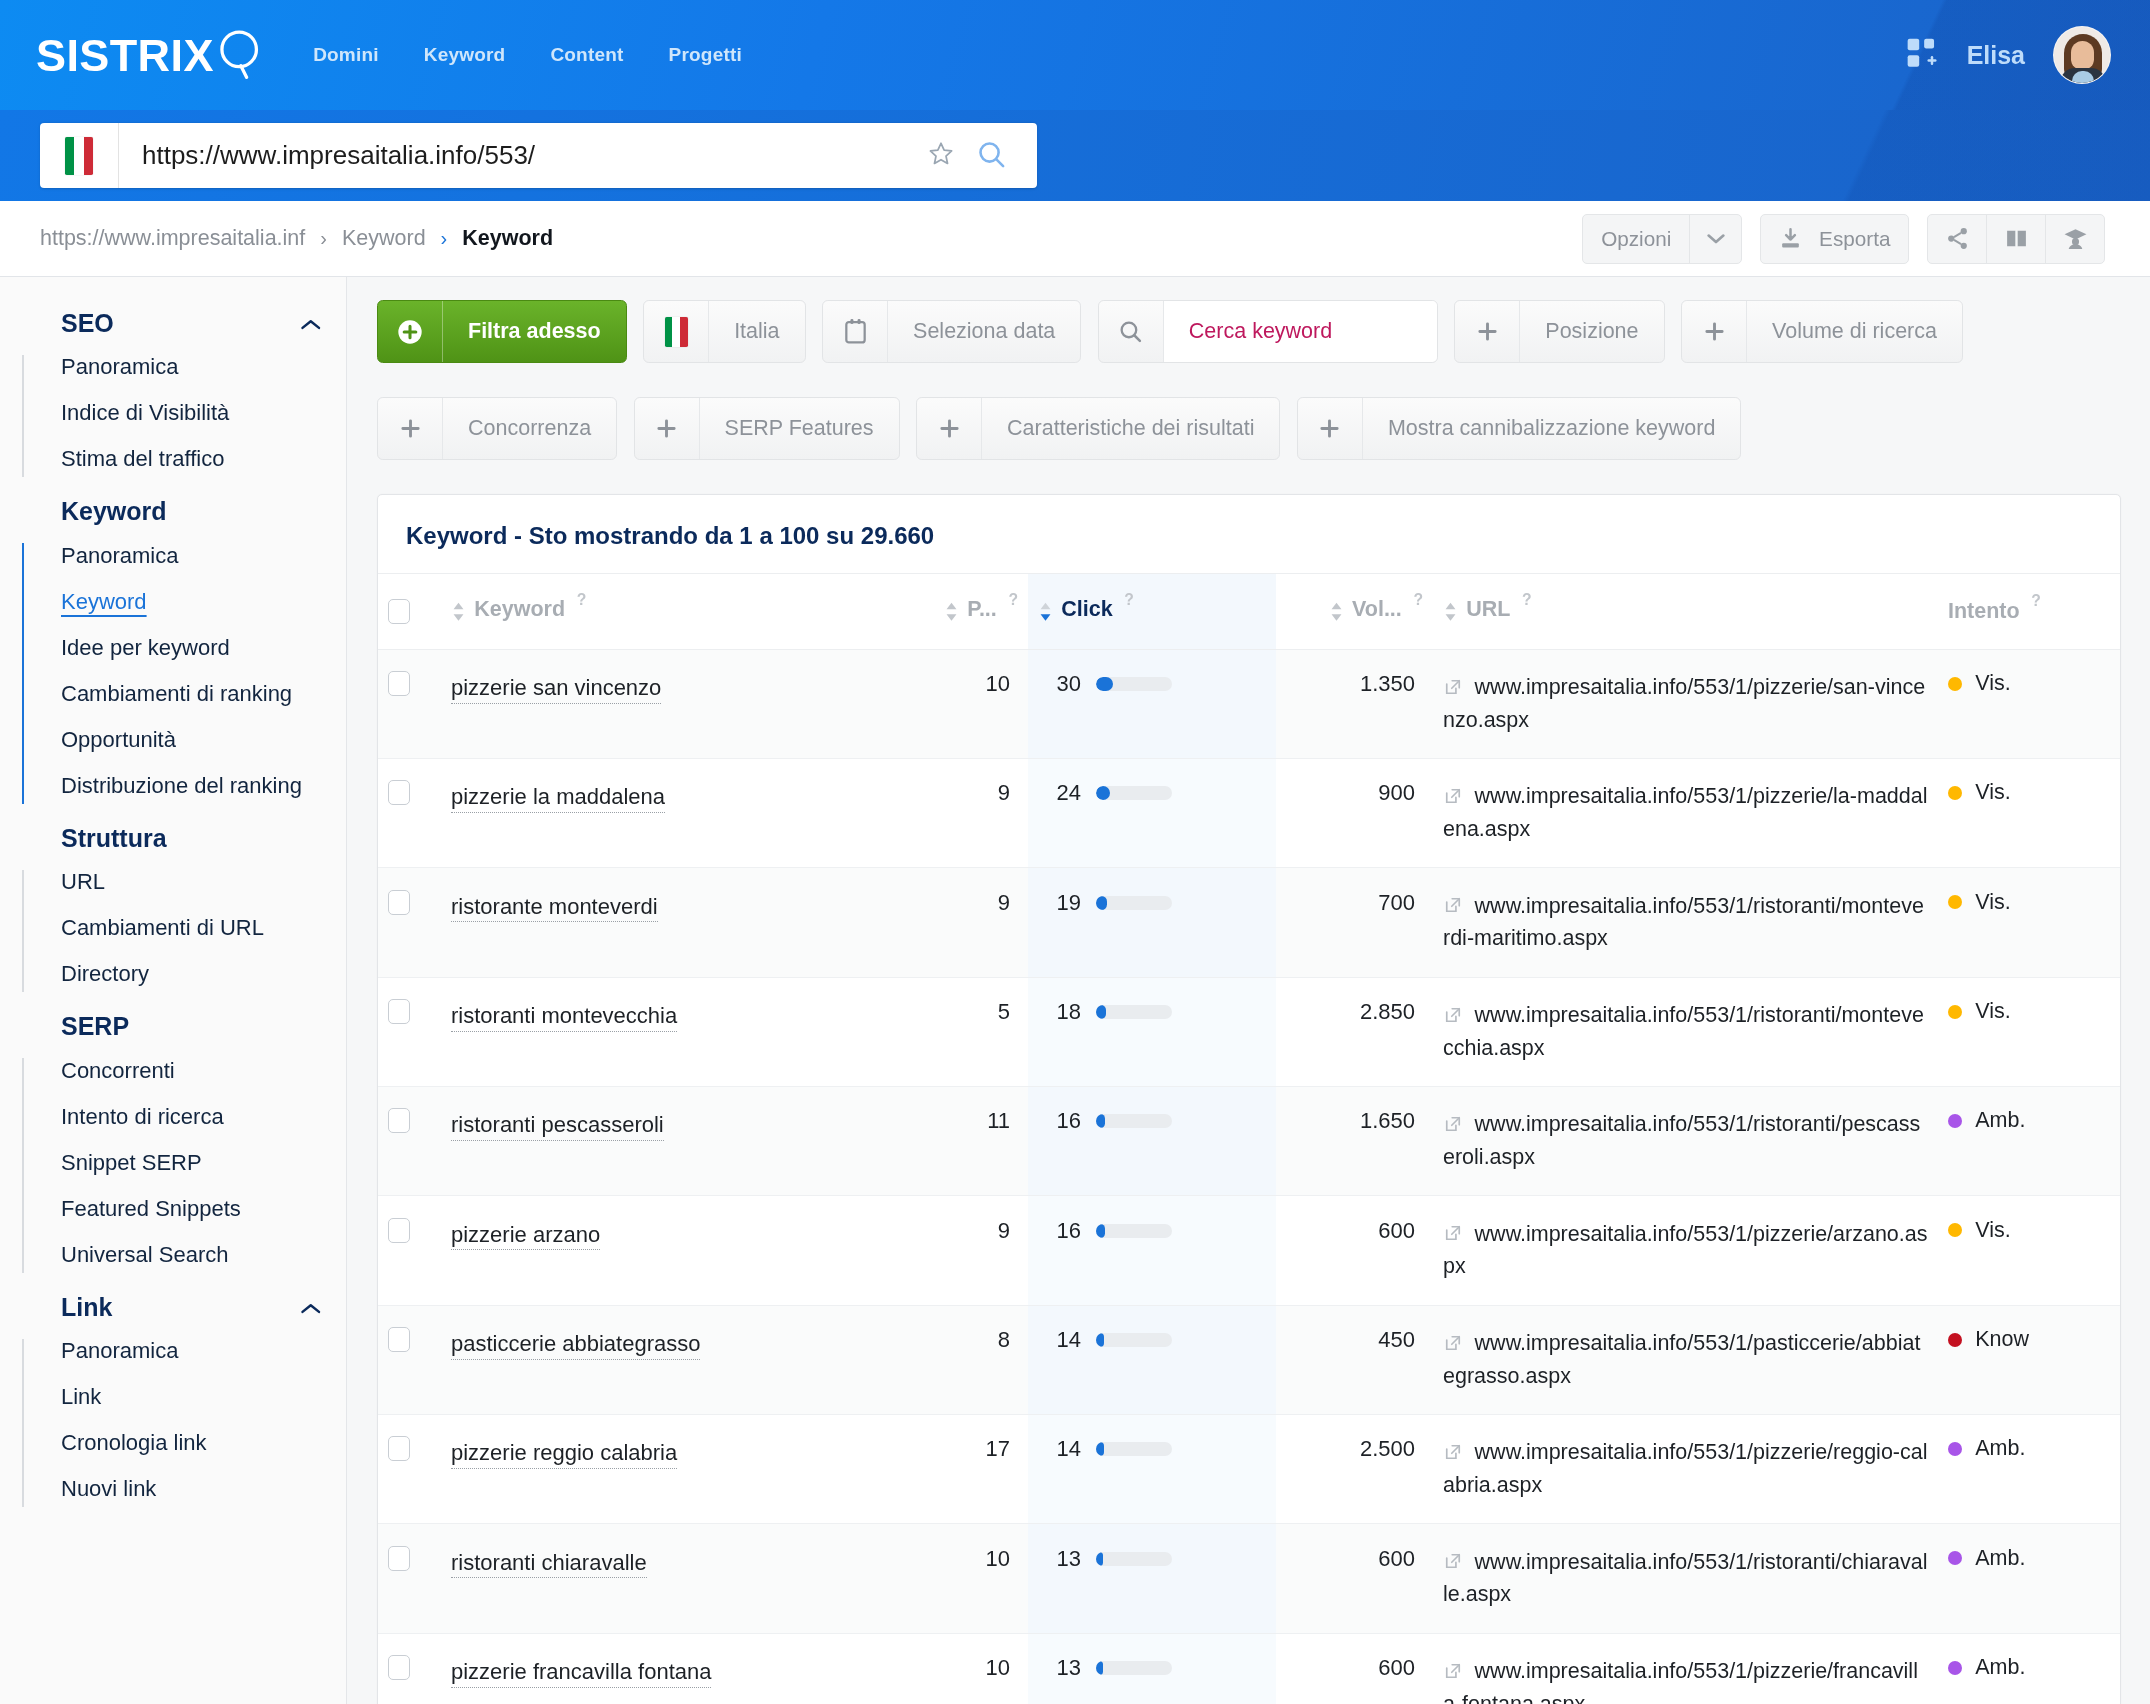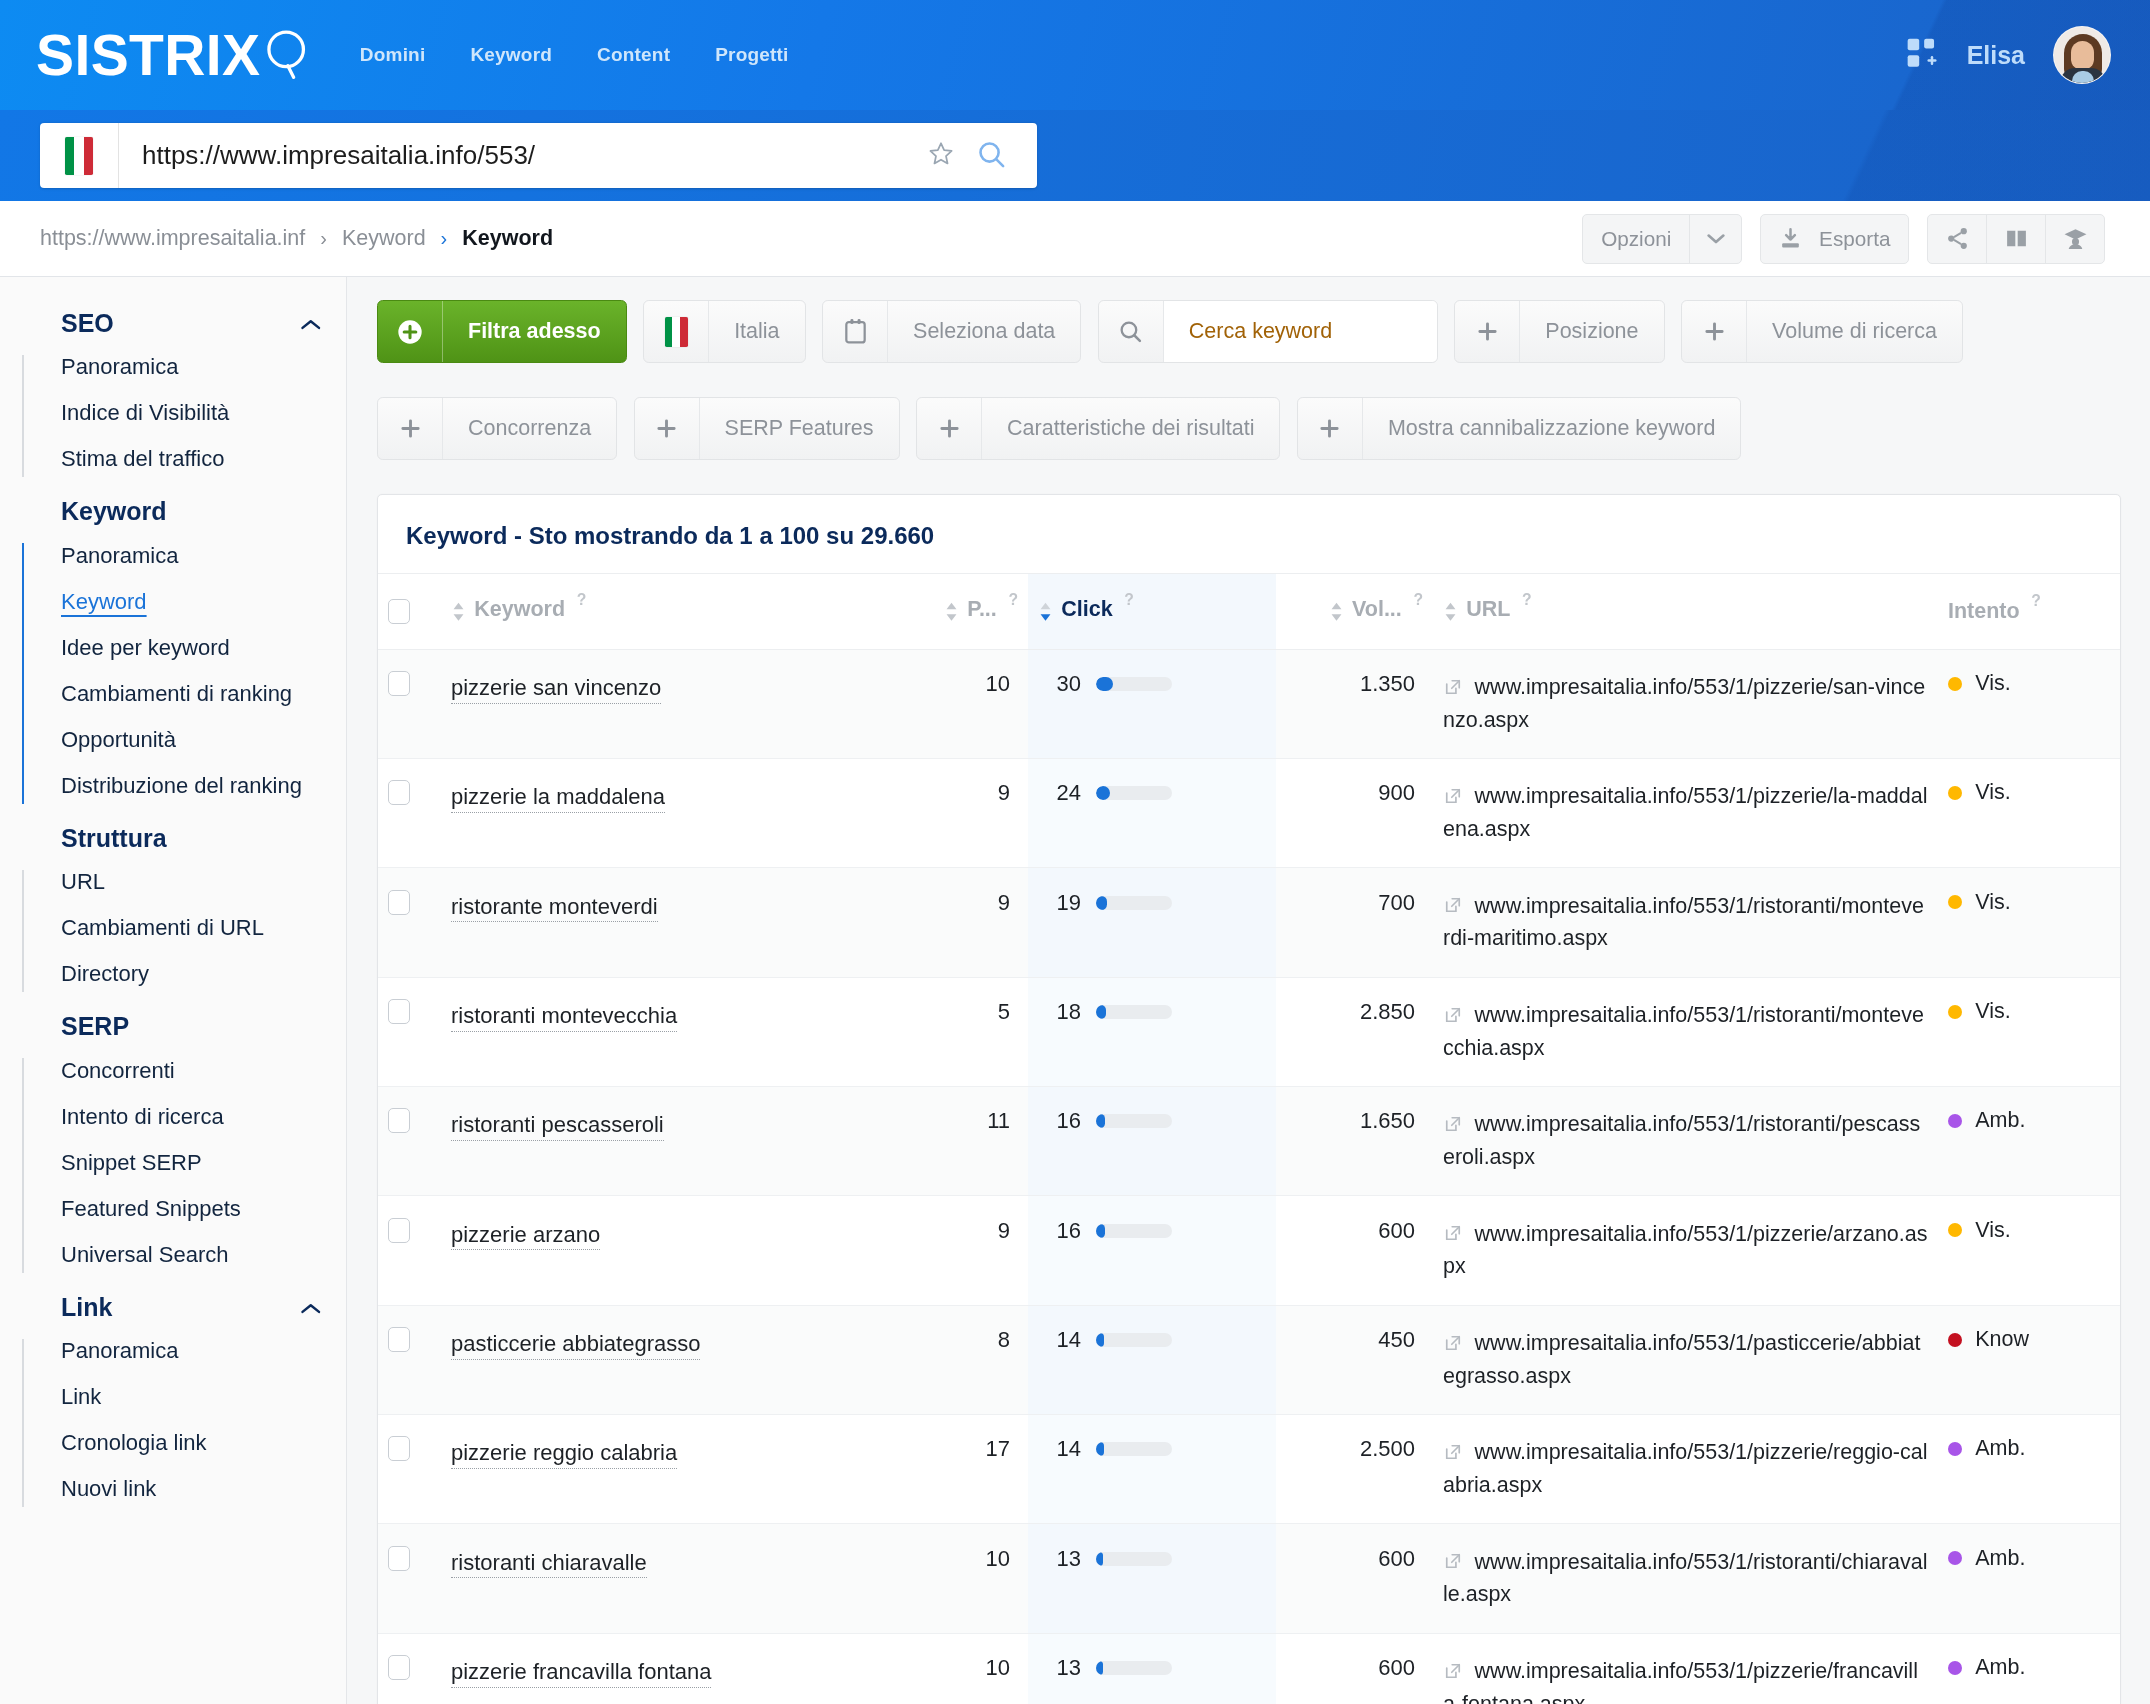--- a/index.html
+++ b/index.html
@@ -19,21 +19,21 @@
     overflow: hidden;
   }
   .topbar::after {
     content: ""; position: absolute; top: 0; right: 0;
     width: 430px; height: 100%;
     background: linear-gradient(115deg, rgba(255,255,255,0) 46%, rgba(10,60,150,0.22) 47%);
     pointer-events: none;
   }
   .logo-wrap { display: flex; align-items: center; margin-left: 36px; }
   .logo-text {
-    color: #fff; font-size: 57px; font-weight: 700;
+    color: #fff; font-size: 45px; font-weight: 700;
     letter-spacing: 0.4px; line-height: 1;
   }
   .logo-mag { margin-left: 3.3px; display: block; }
   .mainnav { display: flex; align-items: center; margin-left: 50px; gap: 45px; }
   .mainnav a {
     color: #cfe6fb; font-size: 19px; font-weight: 700;
     text-decoration: none; letter-spacing: 0.2px;
   }
   .top-right {
     position: absolute; right: 40px; top: 0; height: 110px;
@@ -169,21 +169,21 @@
     width: 65px; height: 100%; display: flex; align-items: center;
     justify-content: center; border-right: 0.8px solid #e6e8ea;
   }
   .fbtn .tx { padding: 0 25px; white-space: nowrap; }
   .fbtn.green {
     background: linear-gradient(#6ab32a, #4f9316);
     border: 0.8px solid #4a8a12; color: #fff; font-weight: 700;
   }
   .fbtn.green .ic { border-right: 0.8px solid rgba(255,255,255,.35); }
   .fbtn.input .tx { background: #fff; height: 100%; display: flex; align-items: center;
-    min-width: 273px; border-radius: 0 5px 5px 0; color: #a16207; text-align: center; }
+    min-width: 273px; border-radius: 0 5px 5px 0; color: #be185d; text-align: center; }
 
   
   .card {
     background: #fff; border: 0.8px solid #e3e5e8; border-radius: 5px;
     box-shadow: 0 0.8px 1.7px rgba(0,0,0,.04);
   }
   .card-title {
     padding: 26.5px 28px 23px 28px;
     font-size: 24px; font-weight: 700; color: #0b2a5b;
   }

